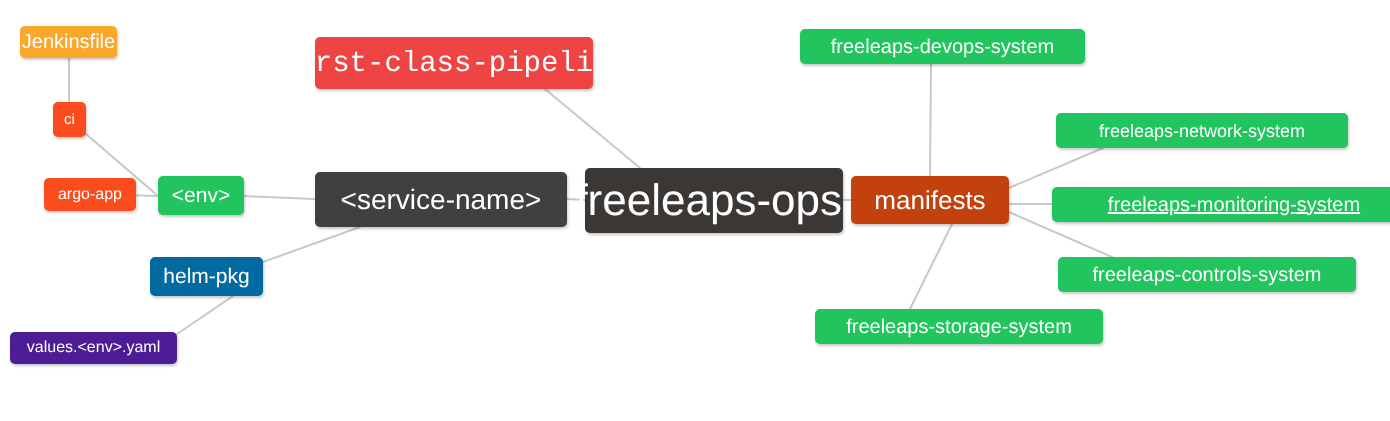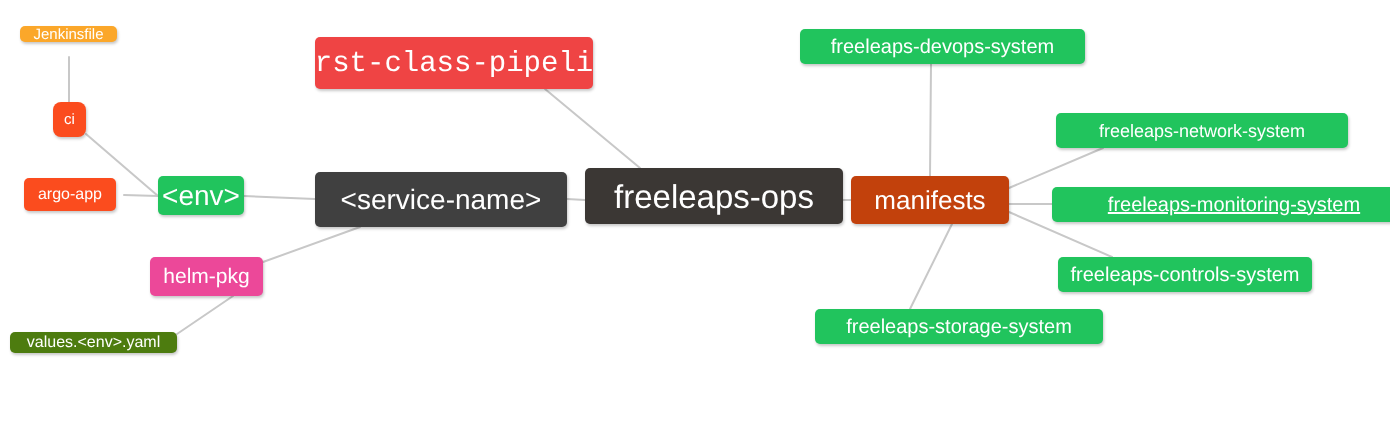--- a/index.html
+++ b/index.html
@@ -62,59 +62,59 @@
       <line x1="567" y1="199" x2="585" y2="200" stroke="#c8c8c8" stroke-width="2" stroke-linecap="round"></line>
       <line x1="545" y1="89" x2="640" y2="168" stroke="#c8c8c8" stroke-width="2" stroke-linecap="round"></line>
       <line x1="843" y1="200" x2="851" y2="200" stroke="#c8c8c8" stroke-width="2" stroke-linecap="round"></line>
       <line x1="930" y1="176" x2="931" y2="64" stroke="#c8c8c8" stroke-width="2" stroke-linecap="round"></line>
       <line x1="1009" y1="188" x2="1103" y2="148" stroke="#c8c8c8" stroke-width="2" stroke-linecap="round"></line>
       <line x1="1009" y1="204" x2="1052" y2="204" stroke="#c8c8c8" stroke-width="2" stroke-linecap="round"></line>
       <line x1="1009" y1="212" x2="1112" y2="257" stroke="#c8c8c8" stroke-width="2" stroke-linecap="round"></line>
       <line x1="952" y1="224" x2="910" y2="309" stroke="#c8c8c8" stroke-width="2" stroke-linecap="round"></line>
     </svg>
   <div id="node-layer">
-      <div class="node" style="left: 20px; top: 26px; width: 97px; height: 16px; background: rgb(251, 167, 42); font-size: 15px;">
+      <div class="node" style="left: 20px; top: 26px; width: 97px; height: 32px; background: rgb(251, 167, 42); font-size: 20px;">
         <span>Jenkinsfile</span>
       </div>
-      <div class="node" style="left: 53px; top: 102px; width: 33px; height: 35px; background: rgb(251, 76, 30); font-size: 15px; border-radius: 8px;">
+      <div class="node" style="left: 53px; top: 102px; width: 33px; height: 35px; background: rgb(251, 76, 30); font-size: 15px;">
         <span>ci</span>
       </div>
-      <div class="node" style="left: 24px; top: 178px; width: 92px; height: 33px; background: rgb(251, 76, 30); font-size: 16px;">
+      <div class="node" style="left: 44px; top: 178px; width: 92px; height: 33px; background: rgb(251, 76, 30); font-size: 16px;">
         <span>argo-app</span>
       </div>
-      <div class="node" style="left: 158px; top: 176px; width: 86px; height: 39px; background: rgb(33, 196, 93); font-size: 28px;">
+      <div class="node" style="left: 158px; top: 176px; width: 86px; height: 39px; background: rgb(33, 196, 93); font-size: 21px;">
         <span>&lt;env&gt;</span>
       </div>
-      <div class="node" style="left: 150px; top: 257px; width: 113px; height: 39px; background: #ec4899; font-size: 21px;">
+      <div class="node" style="left: 150px; top: 257px; width: 113px; height: 39px; background: #0369a1; font-size: 21px;">
         <span>helm-pkg</span>
       </div>
-      <div class="node" style="left: 10px; top: 332px; width: 167px; height: 21px; background: #4d7c0f; font-size: 16px;">
+      <div class="node" style="left: 10px; top: 332px; width: 167px; height: 32px; background: #4c1d95; font-size: 16px;">
         <span>values.&lt;env&gt;.yaml</span>
       </div>
       <div class="node" style="left: 315px; top: 37px; width: 278px; height: 52px; background: #ef4444; font-size: 29px; font-family: Liberation Mono, monospace;">
         <span>first-class-pipeline</span>
       </div>
       <div class="node" style="left: 315px; top: 172px; width: 252px; height: 55px; background: #404040; font-size: 28px;">
         <span>&lt;service-name&gt;</span>
       </div>
-      <div class="node" style="left: 585px; top: 168px; width: 258px; height: 56px; background: rgb(59, 55, 52); font-size: 33px;">
+      <div class="node" style="left: 585px; top: 168px; width: 258px; height: 65px; background: rgb(59, 55, 52); font-size: 44px; justify-content: flex-end;">
         <span>freeleaps-ops</span>
       </div>
       <div class="node" style="left: 851px; top: 176px; width: 158px; height: 48px; background: #c2410c; font-size: 26px;">
         <span>manifests</span>
       </div>
       <div class="node" style="left: 800px; top: 29px; width: 285px; height: 35px; background: rgb(33, 196, 93); font-size: 20px; justify-content: center;">
         <span>freeleaps-devops-system</span>
       </div>
       <div class="node" style="left: 1056px; top: 113px; width: 292px; height: 35px; background: rgb(33, 196, 93); font-size: 18px;">
         <span>freeleaps-network-system</span>
       </div>
       <div class="node" style="left: 1052px; top: 187px; width: 364px; height: 35px; background: rgb(33, 196, 93); font-size: 20px; text-decoration: underline;">
         <span>freeleaps-monitoring-system</span>
       </div>
-      <div class="node" style="left: 1058px; top: 257px; width: 254px; height: 35px; background: rgb(33, 196, 93); font-size: 20px;">
+      <div class="node" style="left: 1058px; top: 257px; width: 298px; height: 35px; background: rgb(33, 196, 93); font-size: 20px;">
         <span>freeleaps-controls-system</span>
       </div>
       <div class="node" style="left: 815px; top: 309px; width: 288px; height: 35px; background: rgb(33, 196, 93); font-size: 20px;">
         <span>freeleaps-storage-system</span>
       </div>
     </div>
 </div>
 
 </body></html>

